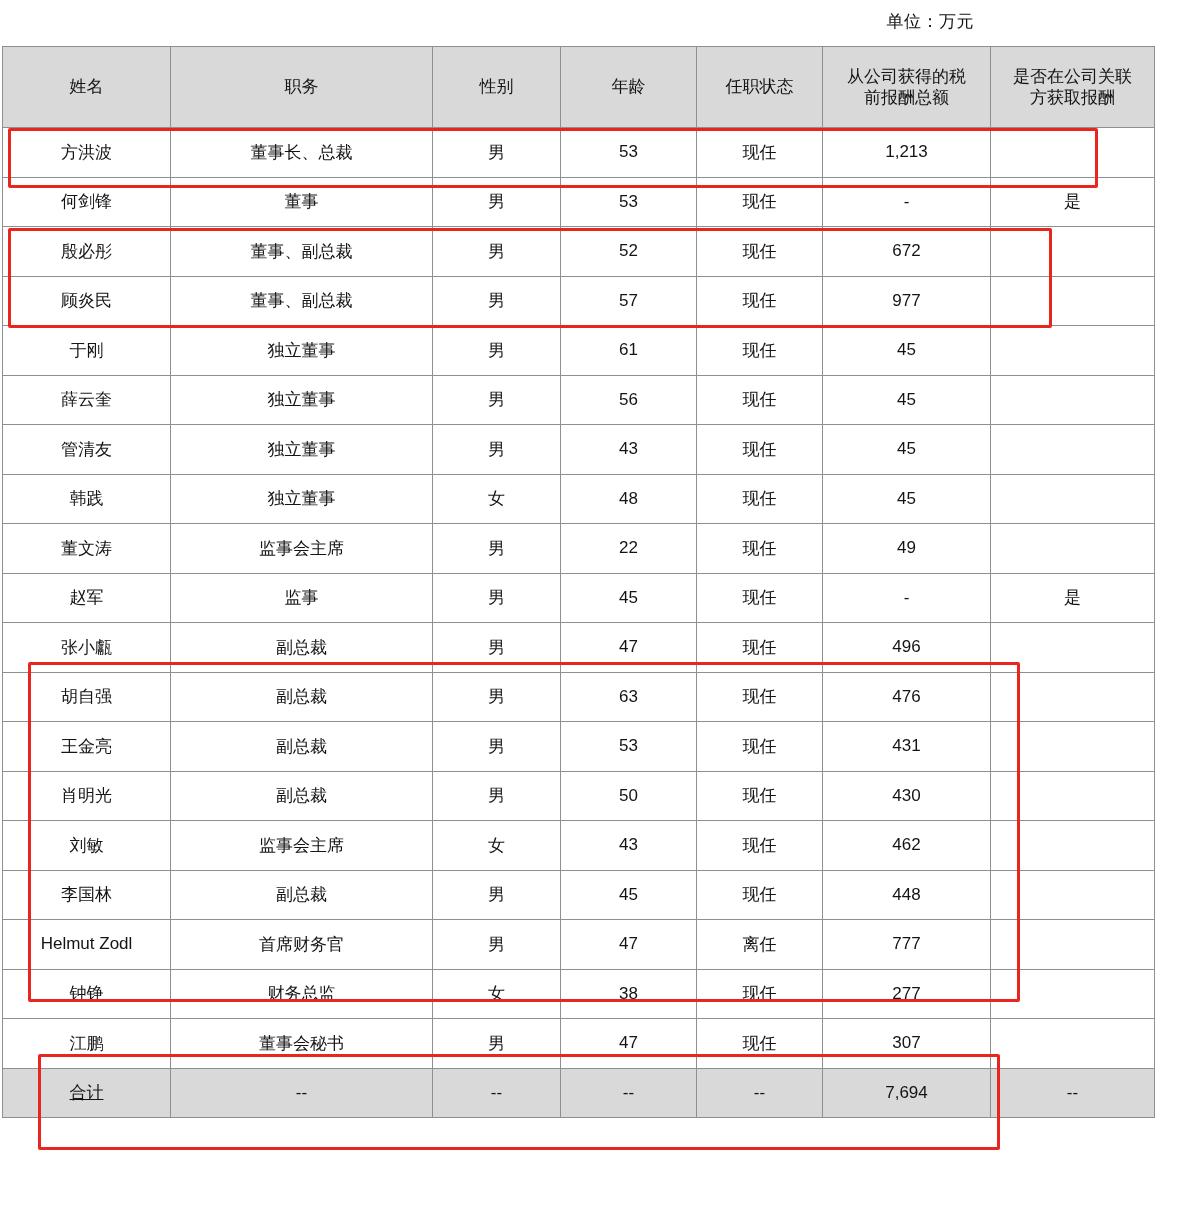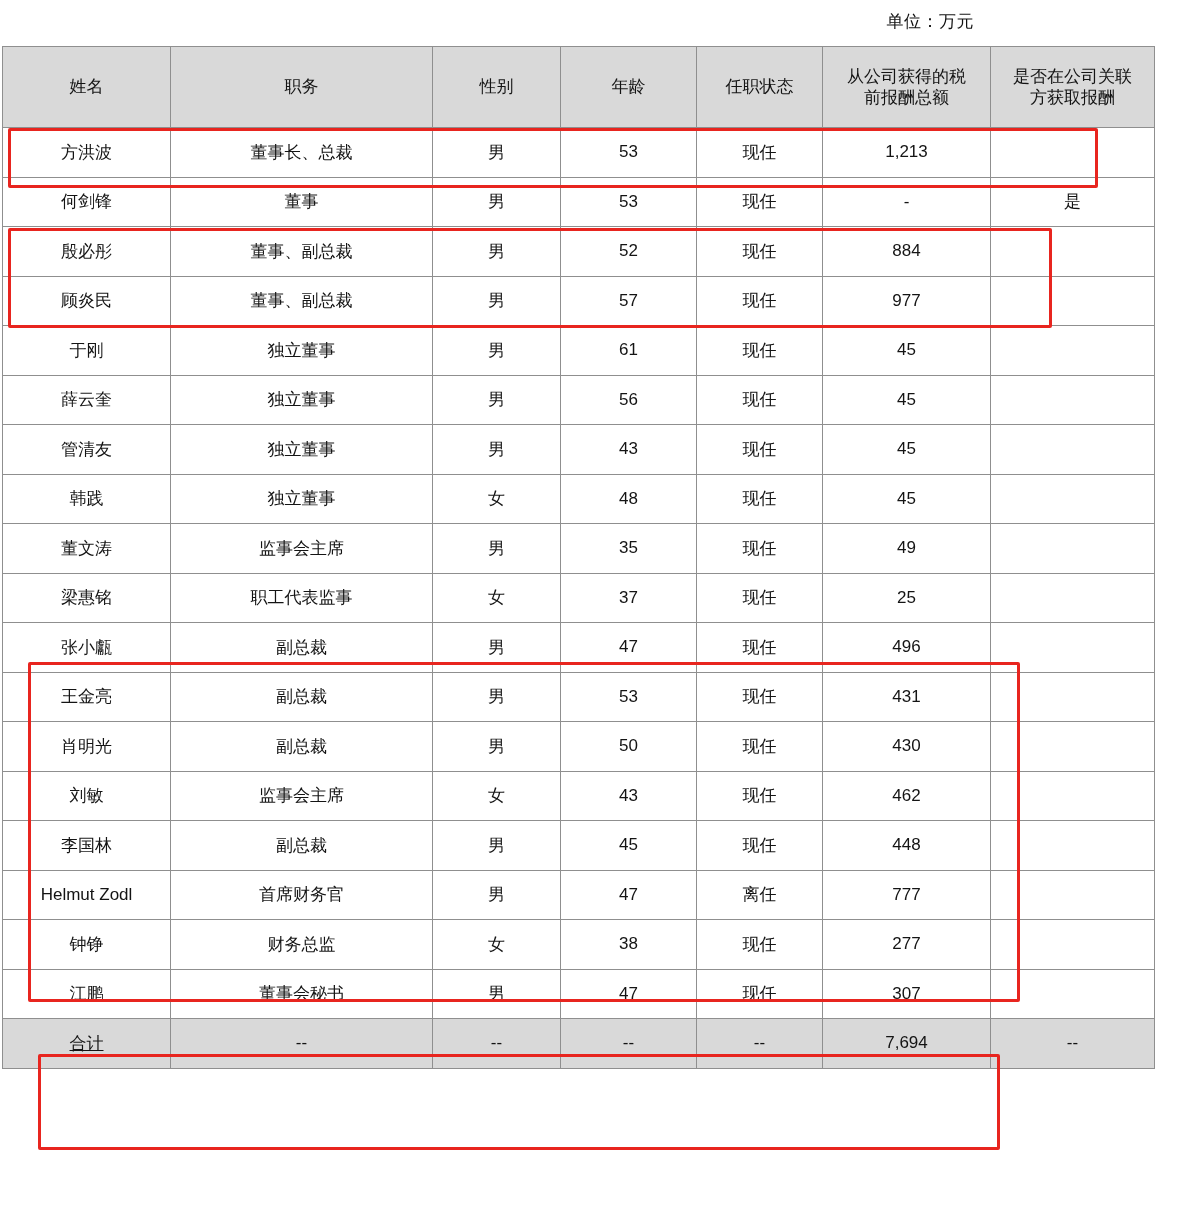--- a/index.html
+++ b/index.html
@@ -144,21 +144,21 @@
         <td>现任</td>
         <td>-</td>
         <td>是</td>
       </tr>
       <tr>
         <td class="name-cell">殷必彤</td>
         <td>董事、副总裁</td>
         <td>男</td>
         <td>52</td>
         <td>现任</td>
-        <td>884</td>
+        <td>672</td>
         <td></td>
       </tr>
       <tr>
         <td class="name-cell">顾炎民</td>
         <td>董事、副总裁</td>
         <td>男</td>
         <td>57</td>
         <td>现任</td>
         <td>977</td>
         <td></td>
@@ -196,41 +196,50 @@
         <td>女</td>
         <td>48</td>
         <td>现任</td>
         <td>45</td>
         <td></td>
       </tr>
       <tr>
         <td class="name-cell">董文涛</td>
         <td>监事会主席</td>
         <td>男</td>
-        <td>35</td>
+        <td>22</td>
         <td>现任</td>
         <td>49</td>
         <td></td>
       </tr>
       <tr>
-        <td class="name-cell">梁惠铭</td>
-        <td>职工代表监事</td>
-        <td>女</td>
-        <td>37</td>
-        <td>现任</td>
-        <td>25</td>
-        <td></td>
+        <td class="name-cell">赵军</td>
+        <td>监事</td>
+        <td>男</td>
+        <td>45</td>
+        <td>现任</td>
+        <td>-</td>
+        <td>是</td>
       </tr>
       <tr>
         <td class="name-cell">张小甗</td>
         <td>副总裁</td>
         <td>男</td>
         <td>47</td>
         <td>现任</td>
         <td>496</td>
+        <td></td>
+      </tr>
+      <tr>
+        <td class="name-cell">胡自强</td>
+        <td>副总裁</td>
+        <td>男</td>
+        <td>63</td>
+        <td>现任</td>
+        <td>476</td>
         <td></td>
       </tr>
       <tr>
         <td class="name-cell">王金亮</td>
         <td>副总裁</td>
         <td>男</td>
         <td>53</td>
         <td>现任</td>
         <td>431</td>
         <td></td>

